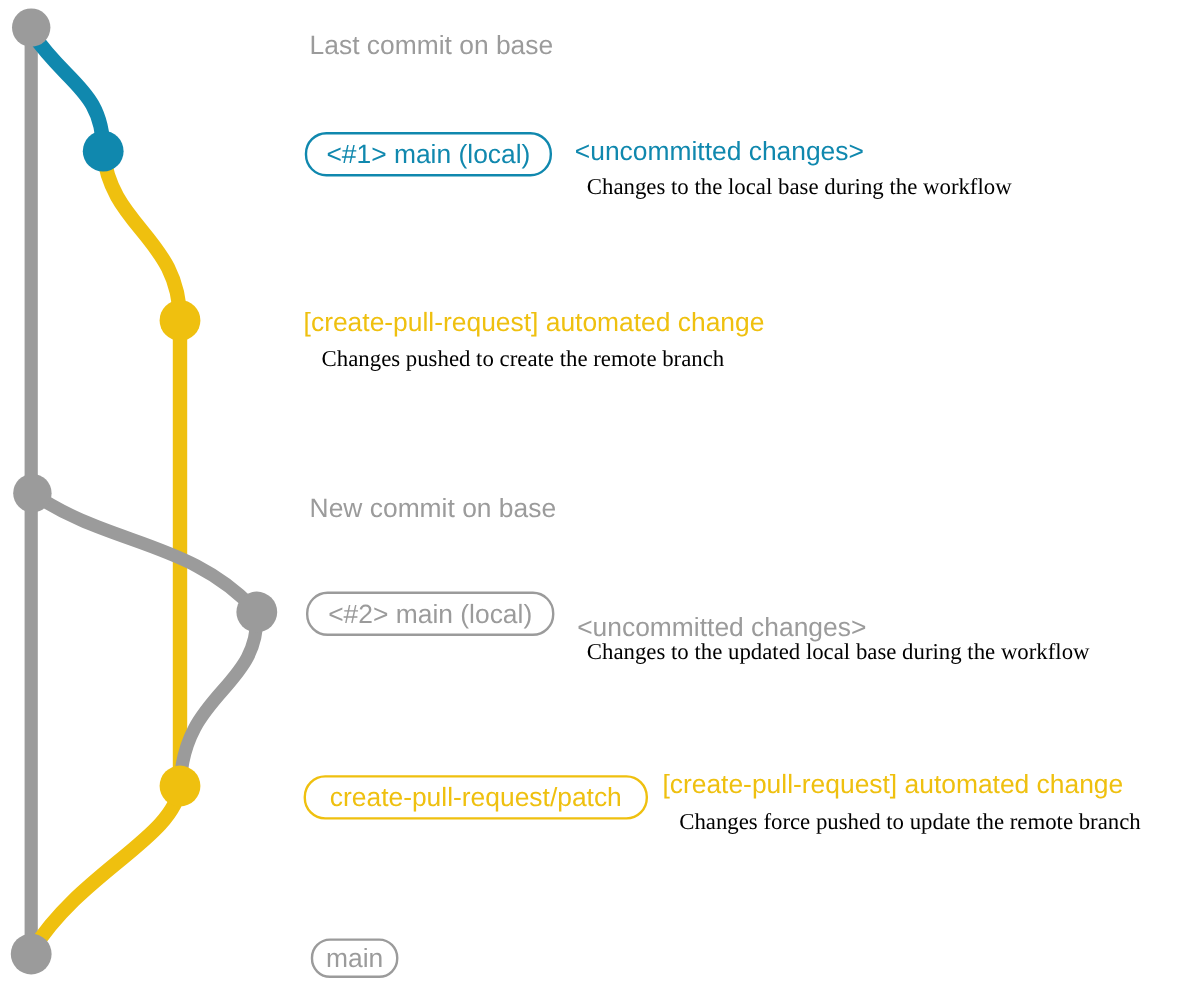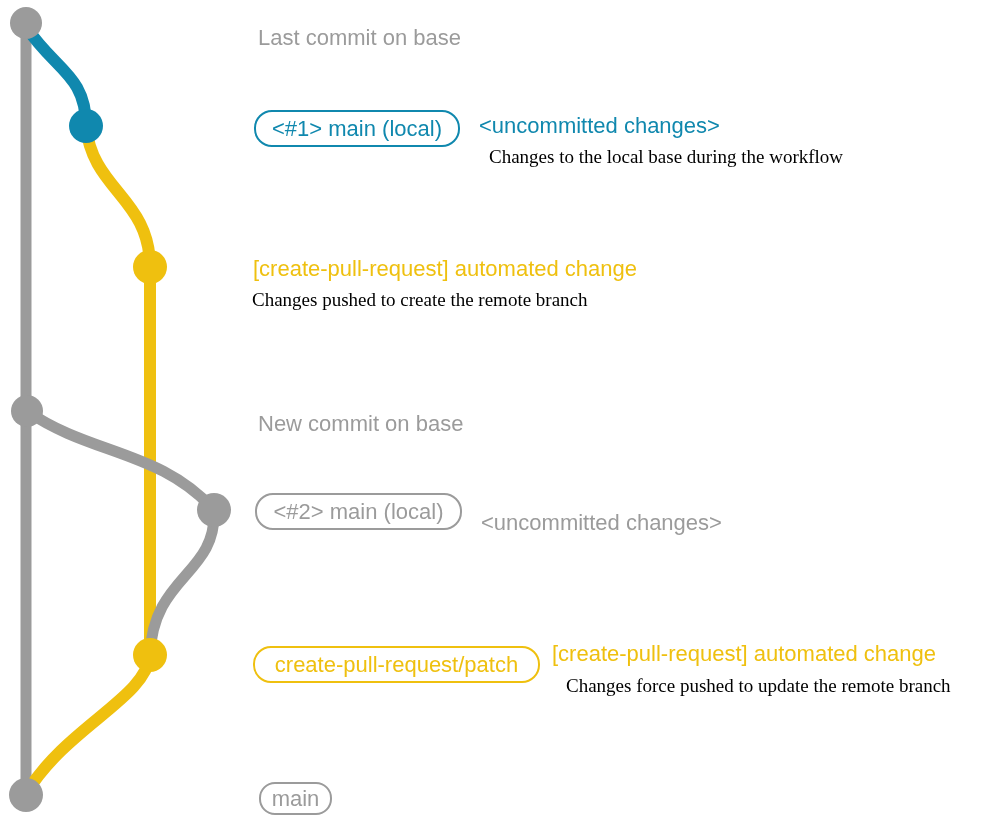--- a/index.html
+++ b/index.html
@@ -62,28 +62,29 @@
 
   <div class="txt c-gray" style="left:258px;top:13px">Last commit on base</div>
 
   <div class="pill pill-teal" style="left:254px;top:110px;width:206px;height:37px">
     <span>&lt;#1&gt; main (local)</span>
   </div>
   <div class="txt c-teal" style="left:479px;top:113px">&lt;uncommitted changes&gt;</div>
   <div class="note" style="left:489px;top:145px">Changes to the local base during the workflow</div>
 
   <div class="txt c-yellow" style="left:253px;top:256px">[create-pull-request] automated change</div>
-  <div class="note" style="left:252px;top:288px">Changes pushed to create the remote branch</div>
+  <div class="note" style="left:268px;top:288px">Changes pushed to create the remote branch</div>
 
   <div class="txt c-gray" style="left:258px;top:399px">New commit on base</div>
 
   <div class="pill pill-gray" style="left:255px;top:493px;width:207px;height:37px">
     <span>&lt;#2&gt; main (local)</span>
   </div>
   <div class="txt c-gray" style="left:481px;top:498px">&lt;uncommitted changes&gt;</div>
+  <div class="note" style="left:489px;top:532px">Changes to the updated local base during the workflow</div>
 
   <div class="pill pill-yellow" style="left:253px;top:636px;width:287px;height:37px">
     <span>create-pull-request/patch</span>
   </div>
   <div class="txt c-yellow" style="left:552px;top:641px">[create-pull-request] automated change</div>
   <div class="note" style="left:566px;top:674px">Changes force pushed to update the remote branch</div>
 
   <div class="pill pill-gray" style="left:259px;top:782px;width:73px;height:33px;border-radius:16px">
     <span>main</span>
   </div>

